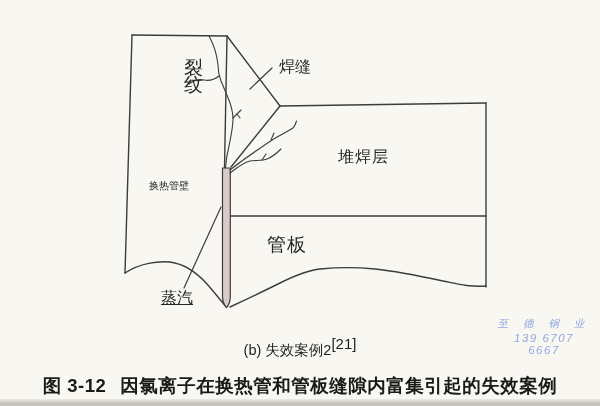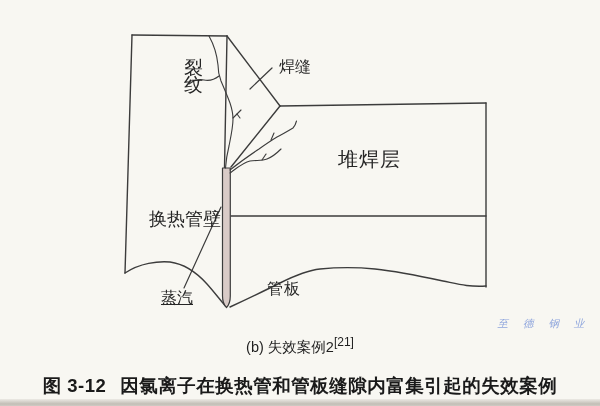--- a/index.html
+++ b/index.html
@@ -20,32 +20,32 @@
     line-height:1.1;
   }
   .lbl-crack{
     left:184px;top:60px;
     width:17px;
     font-size:19px;line-height:16.5px;
     white-space:normal;word-break:break-all;
     text-align:center;
   }
   .lbl-weld{left:279px;top:58px;font-size:16px;}
-  .lbl-overlay{left:338px;top:148px;font-size:20px;letter-spacing:1px;}
-  .lbl-tubewall{left:149px;top:180px;font-size:18px;margin-top:30px;}
-  .lbl-tubesheet{left:267px;top:235px;font-size:16px;letter-spacing:1px;margin-top:45px;}
+  .lbl-overlay{left:338px;top:148px;font-size:16px;letter-spacing:1px;}
+  .lbl-tubewall{left:149px;top:180px;font-size:10px;}
+  .lbl-tubesheet{left:267px;top:235px;font-size:19px;letter-spacing:1px;}
   .lbl-steam{left:161px;top:289px;font-size:16px;text-decoration:underline;}
   .subcaption{
     position:absolute;left:0;right:0;top:335px;
     text-align:center;
     font-size:14.5px;
     font-family:"Liberation Sans",sans-serif;
     color:#1f1f1f;
   }
-  .subcaption sup{font-size:12px;}
+  .subcaption sup{font-size:15px;}
   .caption{
     position:absolute;left:0;right:0;top:373px;
     text-align:center;
     font-weight:bold;
     font-size:18.5px;
     font-family:"Liberation Sans",sans-serif;
     color:#1a1a1a;
     letter-spacing:0.5px;
   }
   .caption .caption-number{margin-right:14px;}
@@ -113,20 +113,21 @@
   <div class="lbl lbl-tubewall">换热管壁</div>
   <div class="lbl lbl-tubesheet">管板</div>
   <div class="lbl lbl-steam">蒸汽</div>
 
   <div class="subcaption">
     <span>(b) 失效案例2</span><sup>[21]</sup>
   </div>
 
   <div class="watermark">
     <div class="wm-company">至 德 钢 业</div>
+    <div class="wm-phone">139 6707 6667</div>
   </div>
 
   <div class="caption">
     <span class="caption-number">图 3-12</span><span>因氯离子在换热管和管板缝隙内富集引起的失效案例</span>
   </div>
 
   <div class="page-edge"></div>
 </div>
 
 </body></html>

